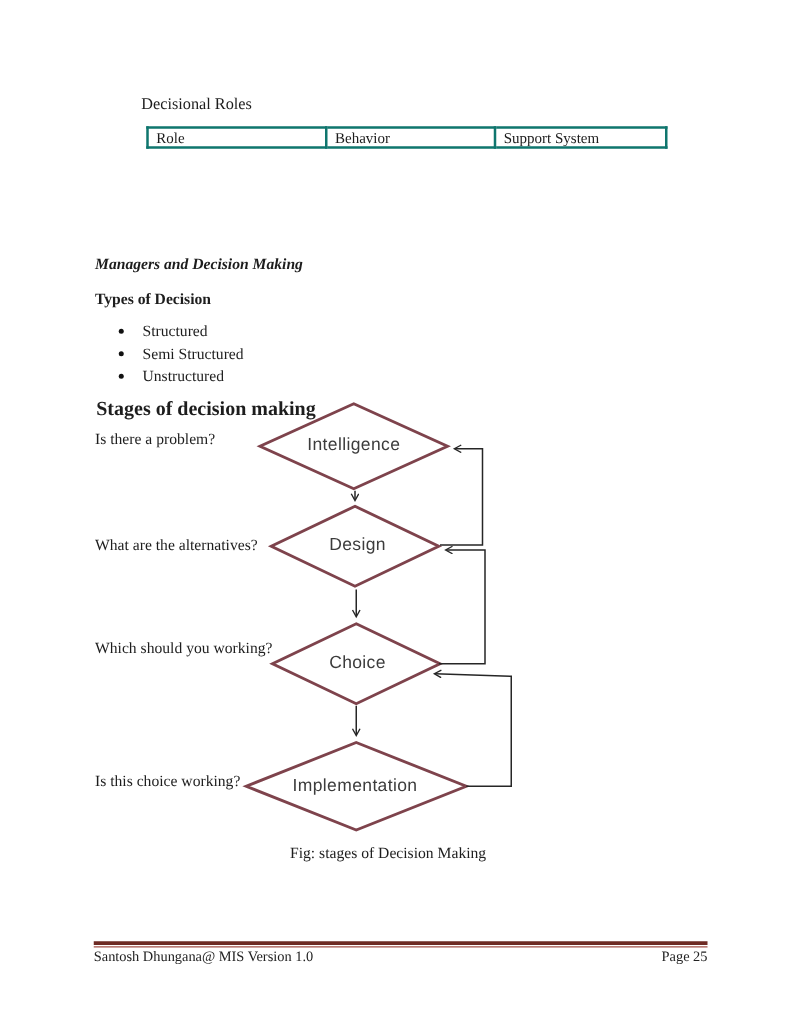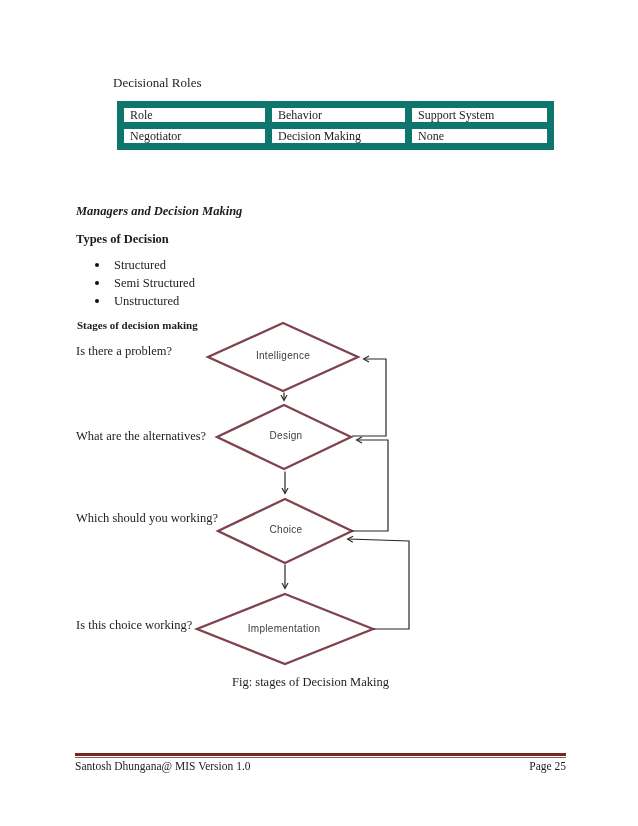--- a/index.html
+++ b/index.html
@@ -12,53 +12,53 @@
   .serif{font-family:"Liberation Serif","DejaVu Serif",serif;}
   .bold{font-weight:bold;}
 
   #heading-decisional{left:113px;top:75px;font-size:13px;}
 
   #roles-table{
     left:117px;top:101px;border-collapse:collapse;table-layout:fixed;
     font-size:12px;line-height:13px;
   }
   #roles-table td{
-    border:7px solid #0f766e;height:14.2px;padding:0 2px 0 6px;
+    border:2px solid #0f766e;height:14.2px;padding:0 2px 0 6px;
     white-space:nowrap;overflow:hidden;vertical-align:middle;
   }
   #roles-table .c1{width:133px;}
   #roles-table .c2{width:125px;}
   #roles-table .c3{width:127px;}
 
   #heading-managers{left:76px;top:204px;font-size:12.5px;font-style:italic;}
   #heading-types{left:76px;top:232px;font-size:12.5px;}
 
   .bullet-row{left:95px;font-size:12.5px;line-height:14px;}
   .bullet-dot{
     display:inline-block;width:4px;height:4px;border-radius:50%;
     background:#111;vertical-align:middle;margin-right:15px;margin-bottom:2px;
   }
   #bullet-0{top:258px;}
   #bullet-1{top:276px;}
   #bullet-2{top:294px;}
 
-  #heading-stages{left:77px;top:319px;font-size:11px;}
+  #heading-stages{left:77px;top:319px;font-size:16px;}
 
   .question{left:76px;font-size:12.5px;line-height:14px;white-space:nowrap;}
   #question-0{top:344px;}
   #question-1{top:429px;}
   #question-2{top:511px;}
   #question-3{top:618px;}
 
   #flowchart-svg{left:0;top:0;}
 
   .diamond-label{
     transform:translate(-50%,-50%);
     font-family:"Liberation Sans","DejaVu Sans",sans-serif;
-    font-size:10px;color:#3c3c3c;letter-spacing:0.3px;white-space:nowrap;text-align:right;
+    font-size:14px;color:#3c3c3c;letter-spacing:0.3px;white-space:nowrap;text-align:right;
   }
   #label-0{left:283px;top:355px;}
   #label-1{left:286px;top:435px;}
   #label-2{left:286px;top:529px;}
   #label-3{left:284px;top:628px;}
 
   #figure-caption{left:232px;top:675px;font-size:12.5px;}
 
   #footer-rule-thick{left:75px;top:753px;width:491px;height:3px;background:#6e2b24;}
   #footer-rule-thin{left:75px;top:757px;width:491px;height:1px;background:#a3524a;}
@@ -71,25 +71,20 @@
 <body>
 
 <div class="abs serif" id="heading-decisional">Decisional Roles</div>
 
 <table class="abs" id="roles-table">
   <tbody>
     <tr>
       <td class="c1">Role</td>
       <td class="c2">Behavior</td>
       <td class="c3">Support System</td>
-    </tr>
-    <tr>
-      <td>Negotiator</td>
-      <td>Decision Making</td>
-      <td>None</td>
     </tr>
   </tbody>
 </table>
 
 <div class="abs serif bold" id="heading-managers">Managers and Decision Making</div>
 <div class="abs serif bold" id="heading-types">Types of Decision</div>
 
 <div class="abs bullet-row" id="bullet-0"><span class="bullet-dot"></span><span>Structured</span></div>
 <div class="abs bullet-row" id="bullet-1"><span class="bullet-dot"></span><span>Semi Structured</span></div>
 <div class="abs bullet-row" id="bullet-2"><span class="bullet-dot"></span><span>Unstructured</span></div>

